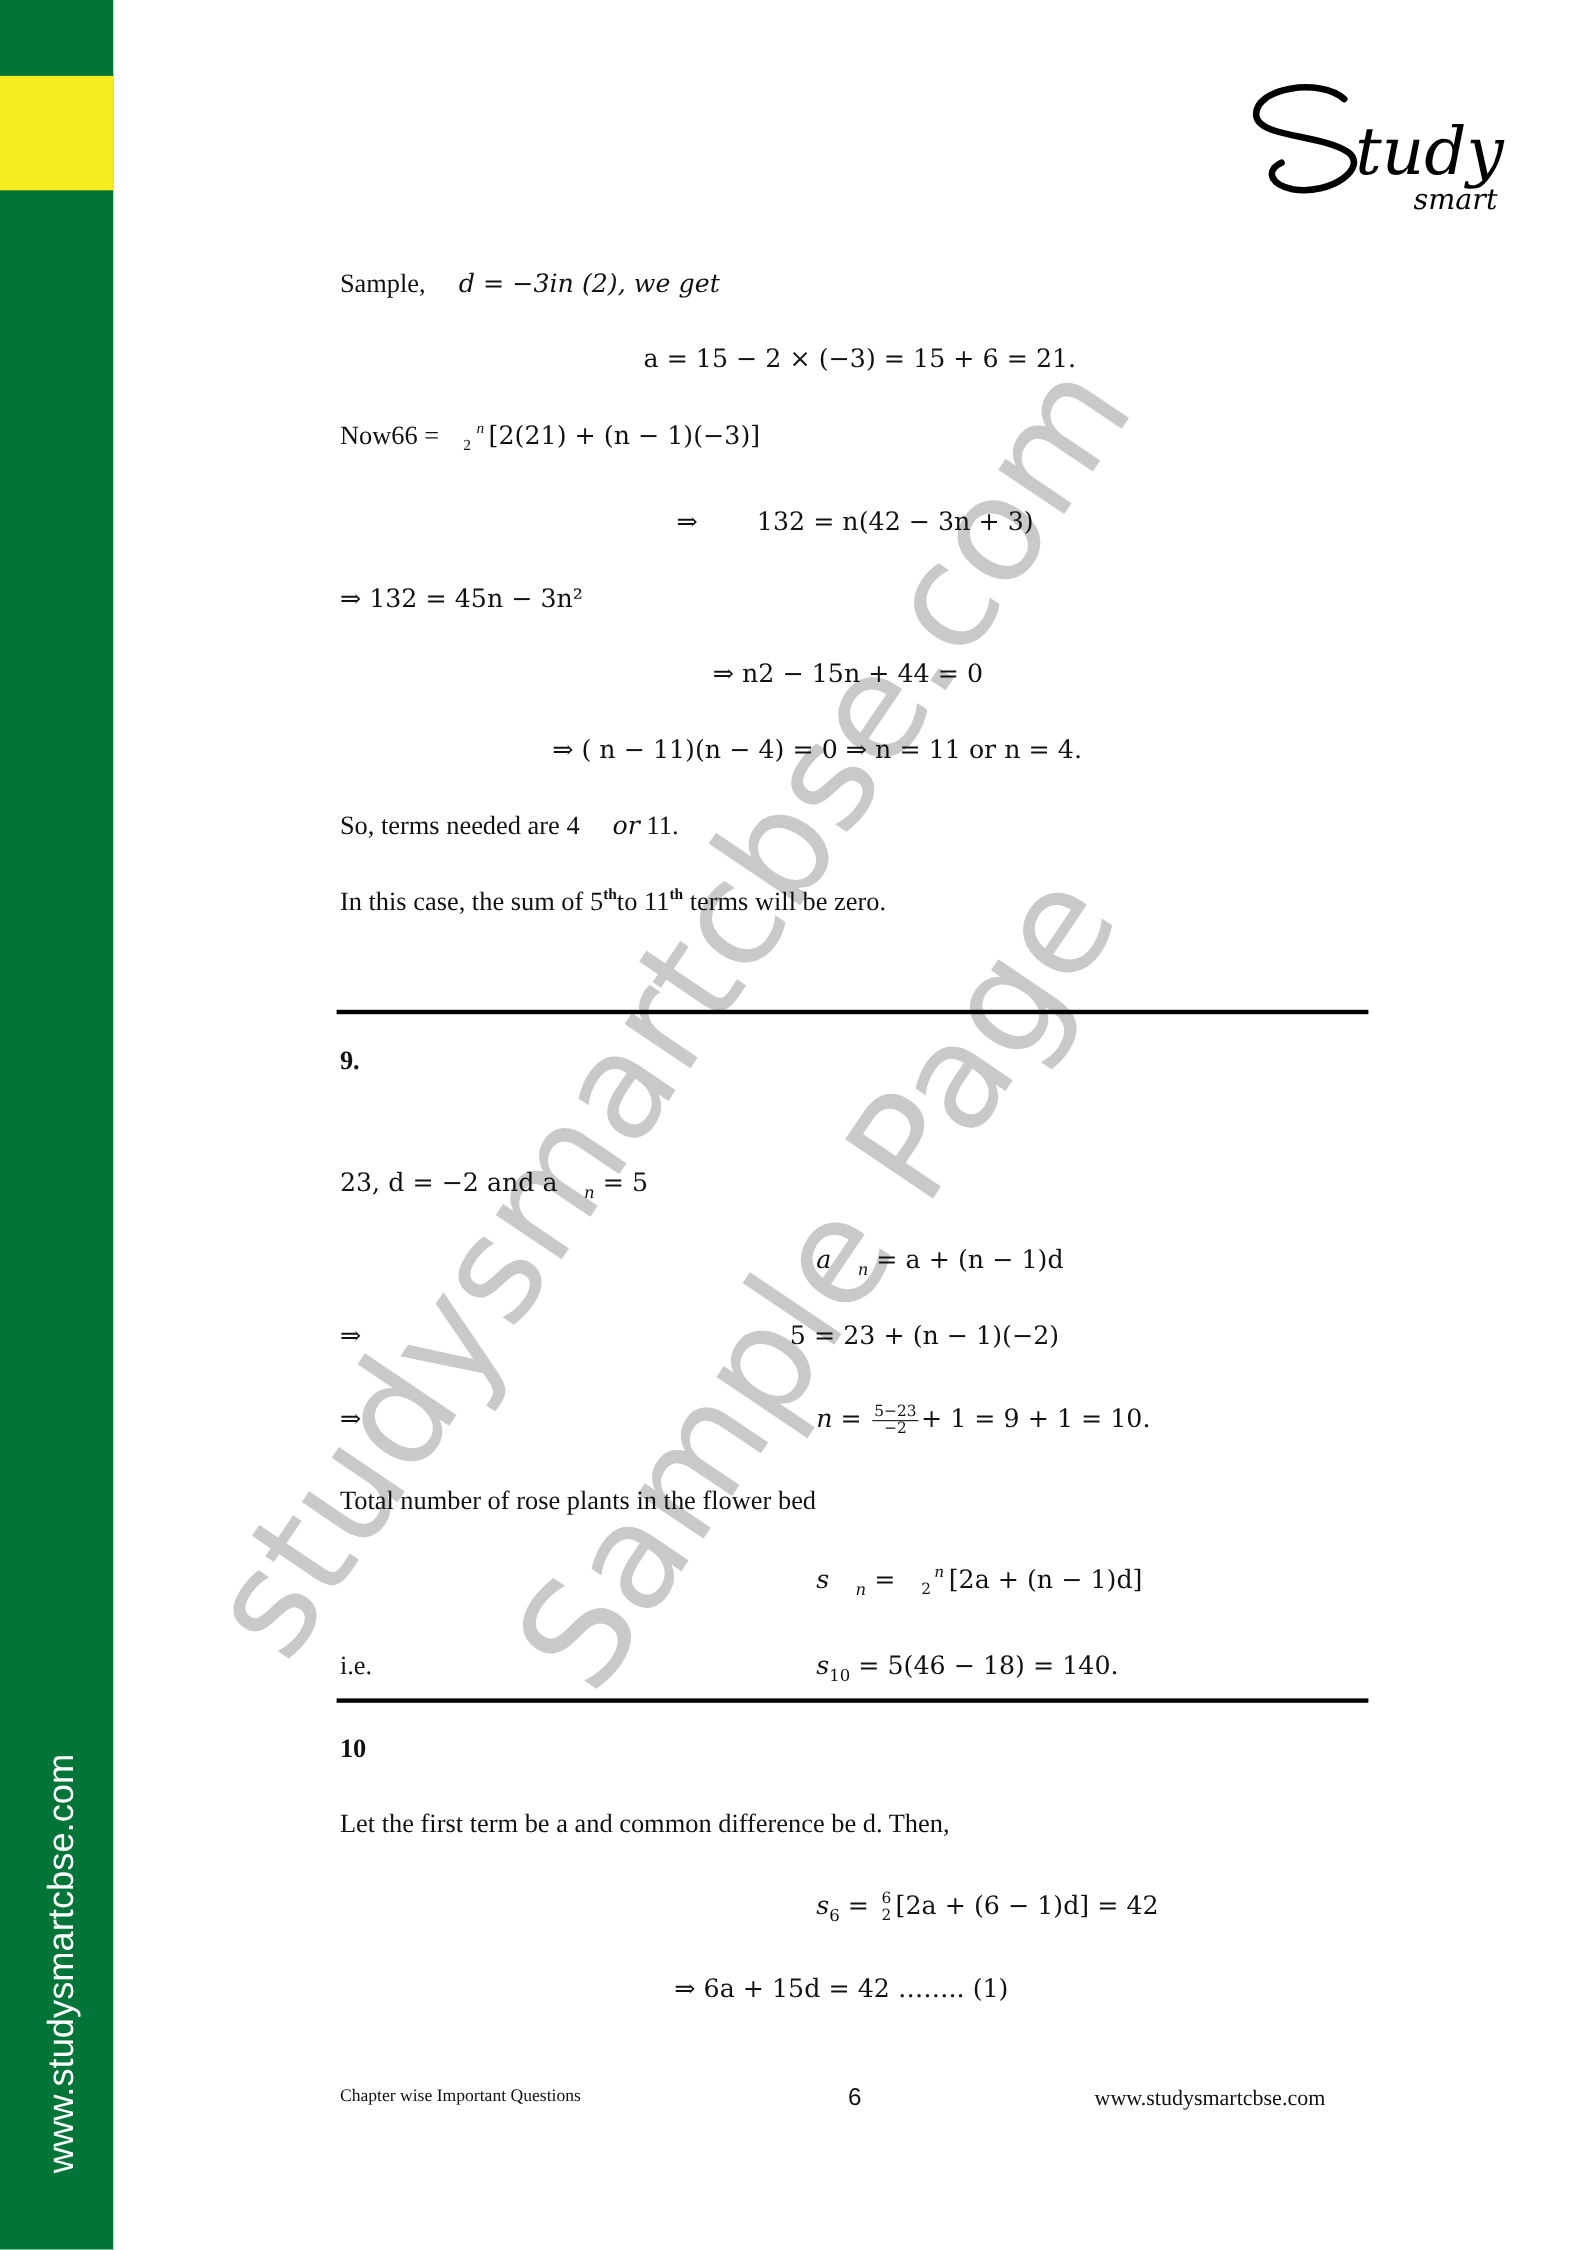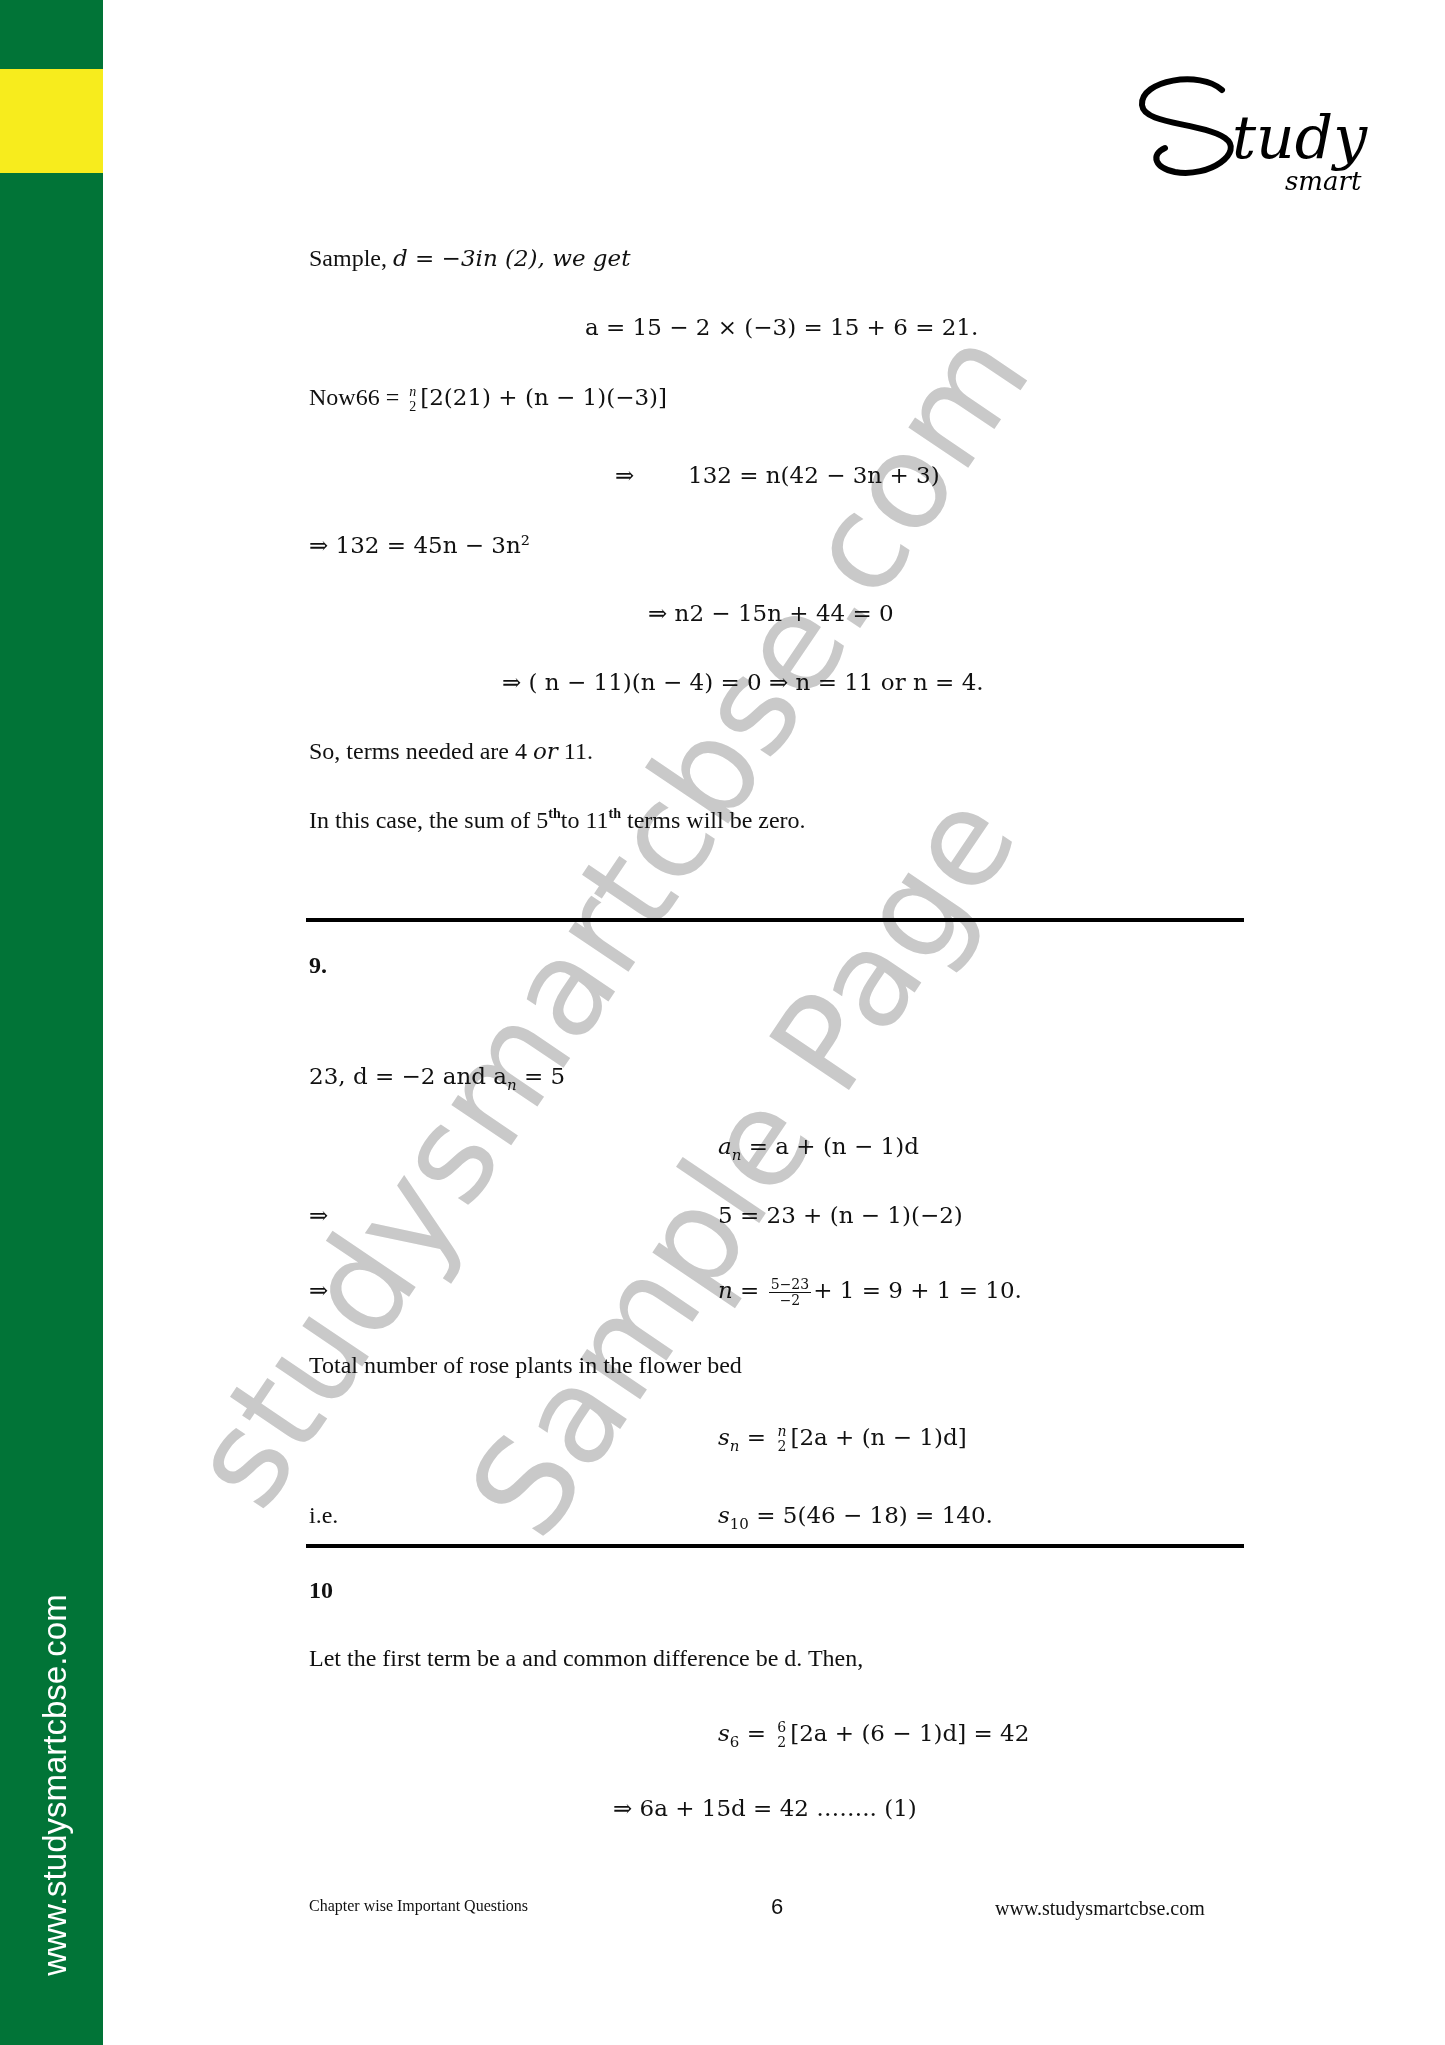--- a/index.html
+++ b/index.html
@@ -82,21 +82,21 @@
     .line {
       position: absolute;
       font-size: 24px;
       white-space: nowrap;
       line-height: 30px;
     }
     .math {
       font-family: "DejaVu Serif", "Liberation Serif", serif;
       font-size: 23px;
     }
-    .it { font-style: italic; }
+    .it { font-style: italic; margin-left: 24px; }
     .bold { font-weight: bold; }
     sup { font-size: 14px; vertical-align: 10px; line-height: 0; font-weight: bold; }
     sub { font-size: 15px; vertical-align: -6px; line-height: 0; }
     .frac {
       display: inline-block;
       vertical-align: middle;
       text-align: center;
       font-size: 14px;
       line-height: 15px;
       margin: 0 2px;

